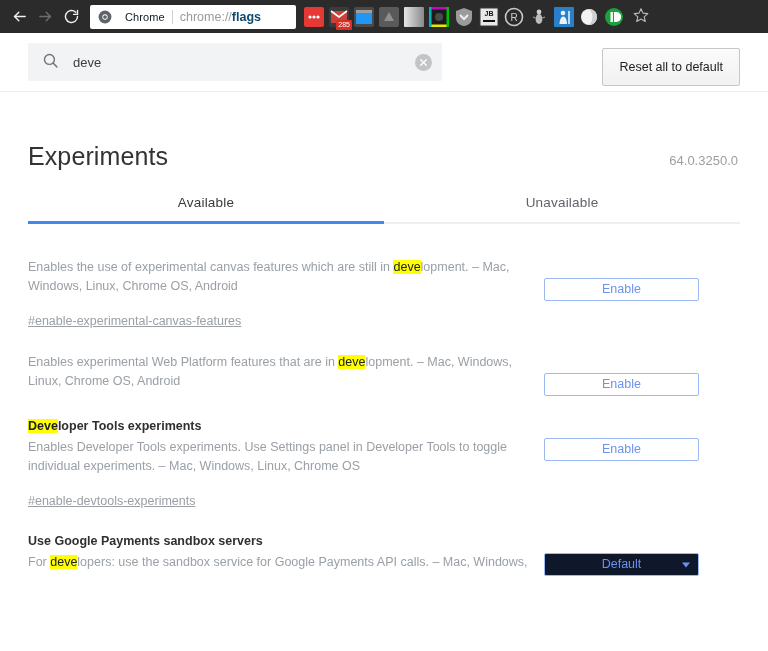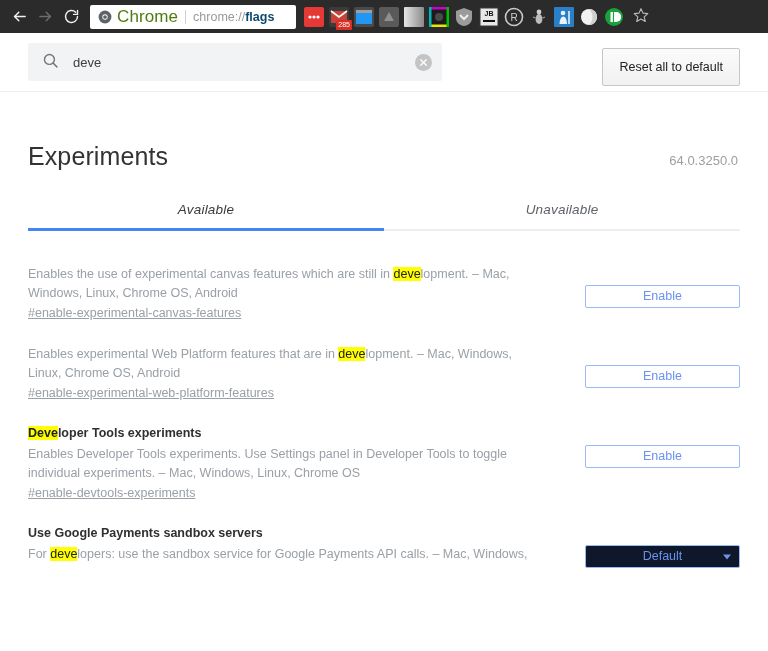--- a/index.html
+++ b/index.html
@@ -48,24 +48,25 @@
     box-sizing: border-box;
     overflow: hidden;
   }
   .omnibox-chrome-icon {
     width: 14px;
     height: 14px;
     flex: 0 0 auto;
     margin-right: 5px;
   }
   .omnibox-secure-label {
-    font-size: 17px;
-    color: #4d7c0f;
+    font-size: 11px;
+    color: #0f172a;
     white-space: nowrap;
     letter-spacing: .1px;
+    margin-left: 8px;
   }
   .omnibox-divider {
     width: 1px;
     height: 14px;
     background: #d0d0d0;
     margin: 0 7px;
     flex: 0 0 auto;
   }
   .omnibox-url {
     font-size: 12.5px;
@@ -190,23 +191,22 @@
     letter-spacing: .1px;
   }
   .version {
     font-size: 13px;
     color: #9e9e9e;
     padding-right: 2px;
   }
 
   .tabs {
     display: flex;
-    margin-top: 31px;
+    margin-top: 24px;
     position: relative;
-    font-style: italic;
   }
   .tab {
     flex: 1 1 50%;
     text-align: center;
     font-size: 13.5px;
     color: #5f6368;
     padding-bottom: 14px;
     cursor: pointer;
     letter-spacing: .2px;
   }
@@ -251,35 +251,35 @@
   .exp-desc {
     font-size: 12.5px;
     color: #9aa0a6;
     line-height: 19px;
   }
   .exp-id {
     font-size: 12.5px;
     color: #9aa0a6;
     line-height: 19px;
     text-decoration: underline;
-    margin-top: 1px;
+    margin-top: 16px;
     display: inline-block;
     cursor: pointer;
   }
   mark {
     background: #ffff00;
     color: #202124;
     padding: 0;
   }
   .exp-name mark { color: #202124; }
 
   .exp-control {
     flex: 1 1 auto;
     display: flex;
-    justify-content: flex-end;
+    justify-content: flex-start;
     padding-top: 20px;
   }
   .enable-btn {
     width: 155px;
     height: 23px;
     border: 1px solid #9ab9f5;
     border-radius: 2px;
     background: #fff;
     color: #6a93ef;
     font-size: 12.5px;
@@ -508,21 +508,21 @@
   </div>
 
   <div class="experiments" id="experiments">
       <div class="experiment">
         <div class="exp-text"><div class="exp-desc"><span>Enables the use of experimental canvas features which are still in </span><mark>deve</mark><span>lopment. – Mac, Windows, Linux, Chrome OS, Android</span></div><a class="exp-id">#enable-experimental-canvas-features</a></div>
         <div class="exp-control">
           <button class="enable-btn">Enable</button>
         </div>
       </div>
       <div class="experiment">
-        <div class="exp-text"><div class="exp-desc"><span>Enables experimental Web Platform features that are in </span><mark>deve</mark><span>lopment. – Mac, Windows, Linux, Chrome OS, Android</span></div><a class="exp-id">#enable-experimental-web-platform-features</a></div>
+        <div class="exp-text"><div class="exp-desc"><span>Enables experimental Web Platform features that are in </span><mark>deve</mark><span>lopment. – Mac, Windows, Linux, Chrome OS, Android</span></div></div>
         <div class="exp-control">
           <button class="enable-btn">Enable</button>
         </div>
       </div>
       <div class="experiment">
         <div class="exp-text"><div class="exp-name"><mark>Deve</mark><span>loper Tools experiments</span></div><div class="exp-desc"><span>Enables Developer Tools experiments. Use Settings panel in Developer Tools to toggle individual experiments. – Mac, Windows, Linux, Chrome OS</span></div><a class="exp-id">#enable-devtools-experiments</a></div>
         <div class="exp-control">
           <button class="enable-btn">Enable</button>
         </div>
       </div>

